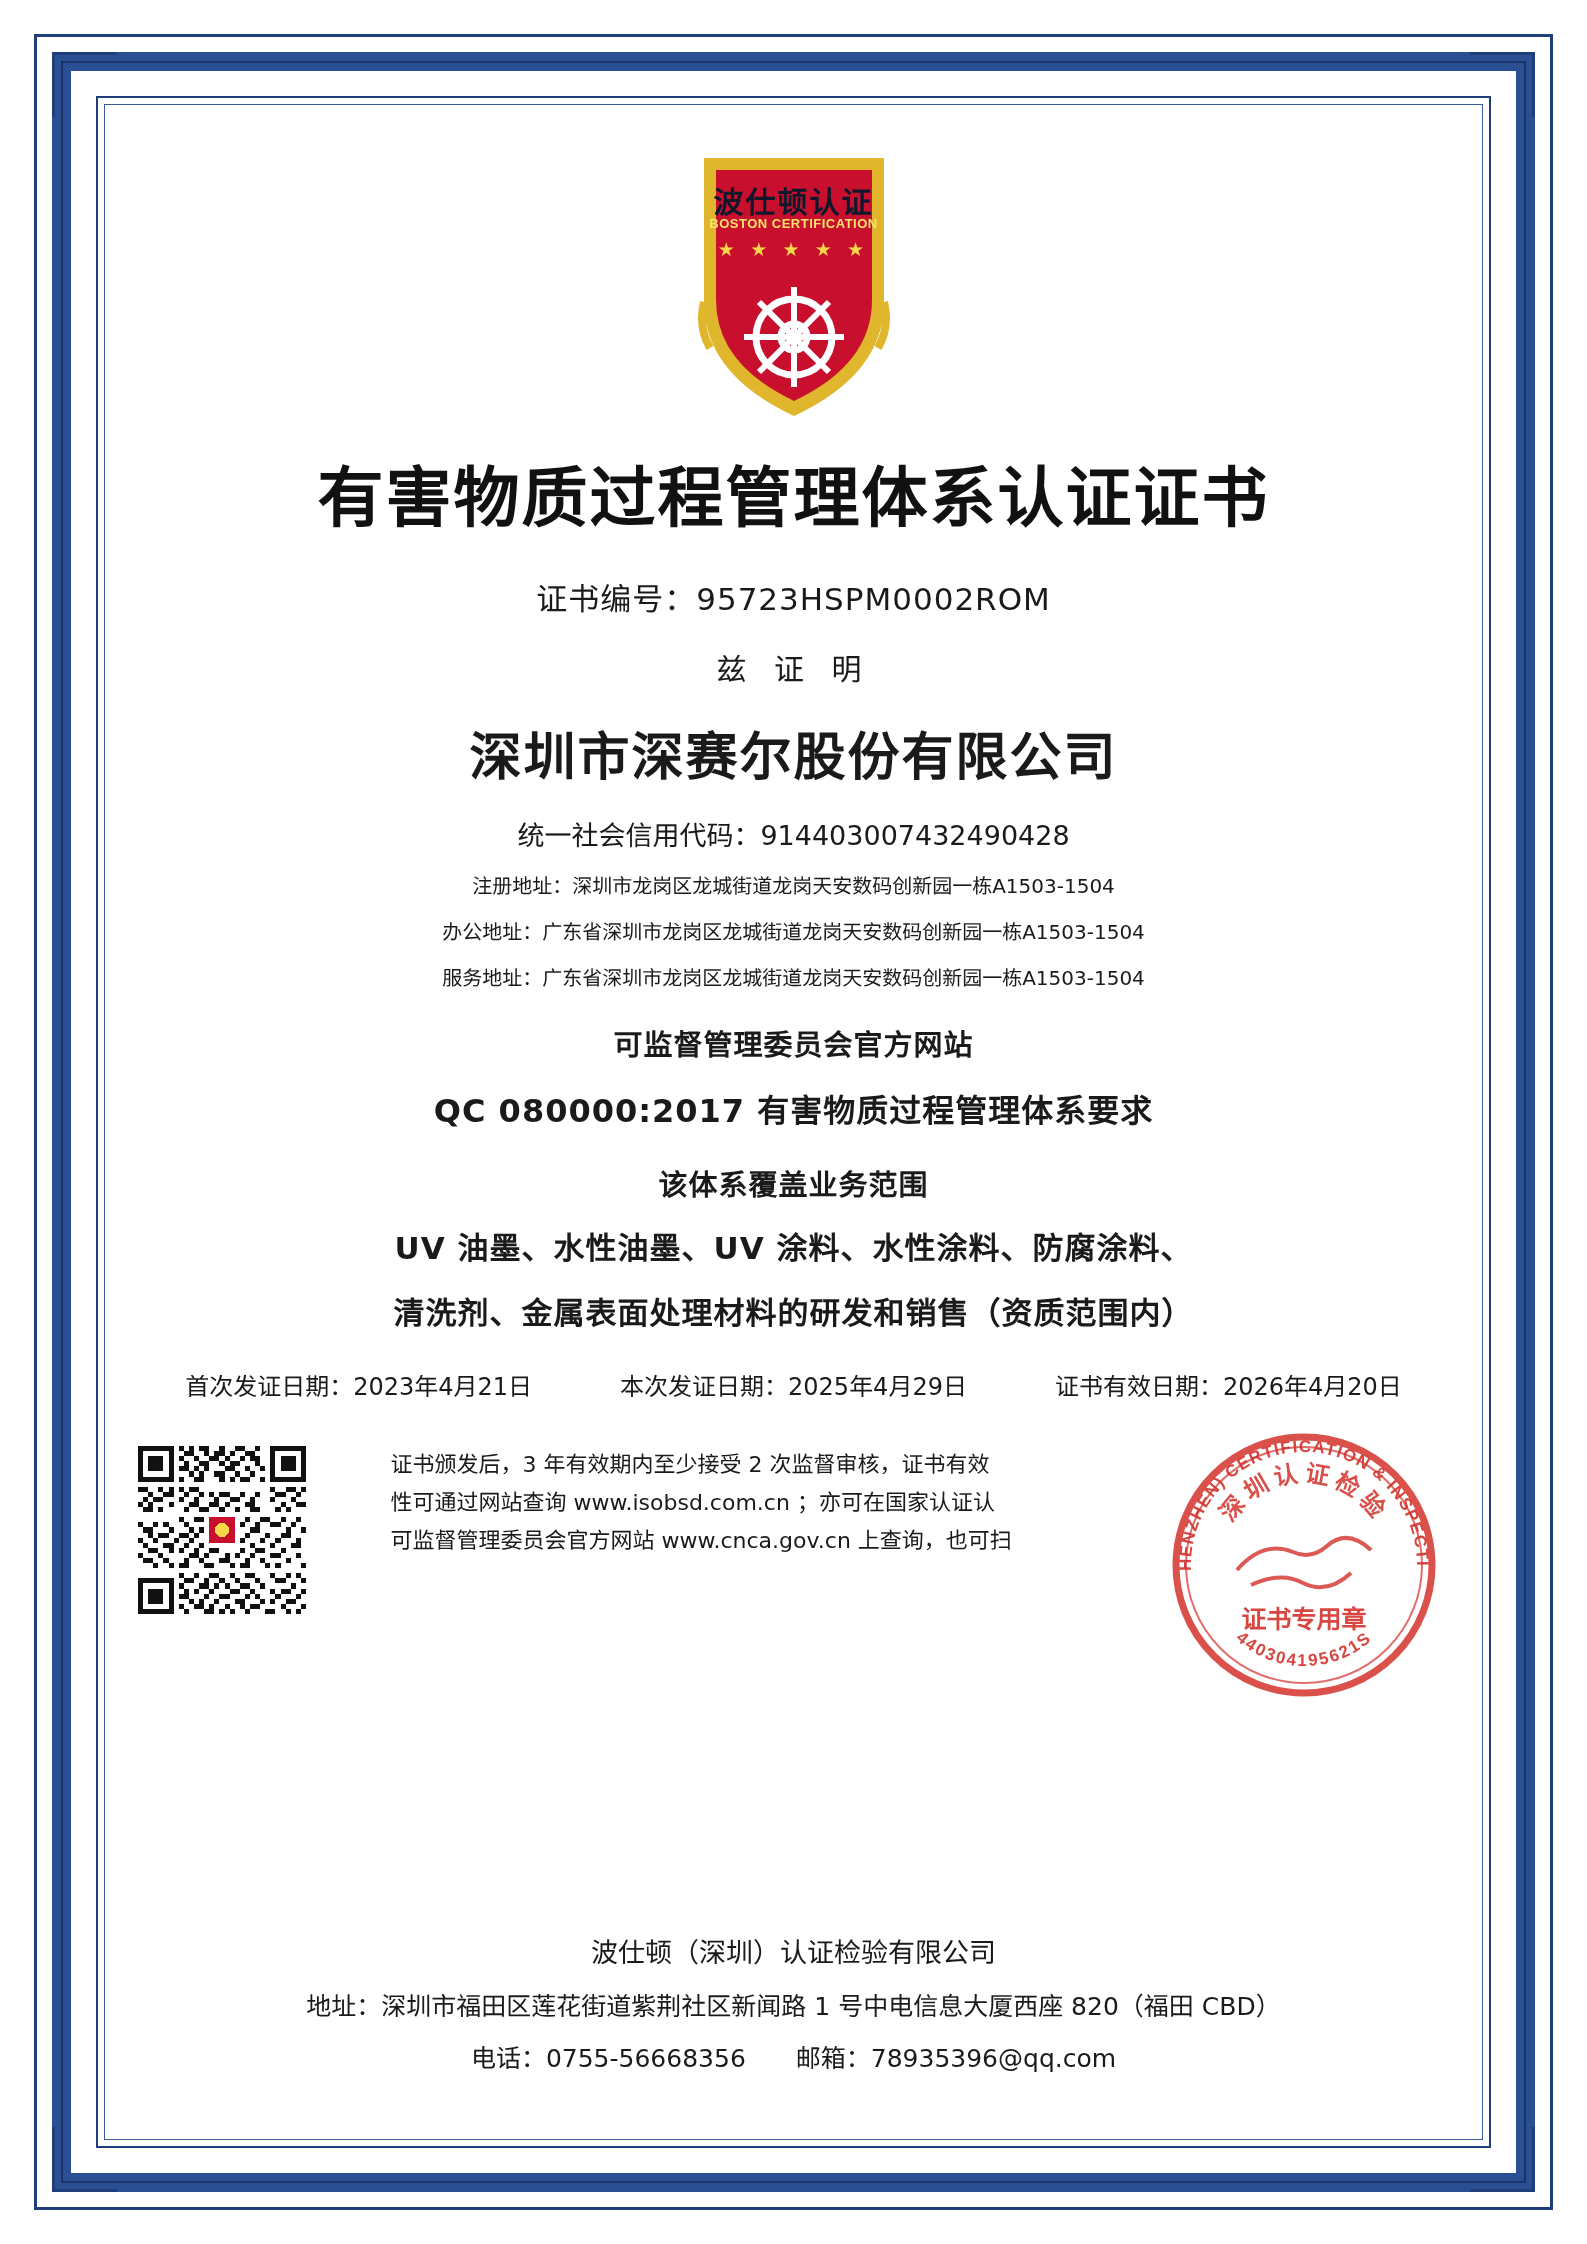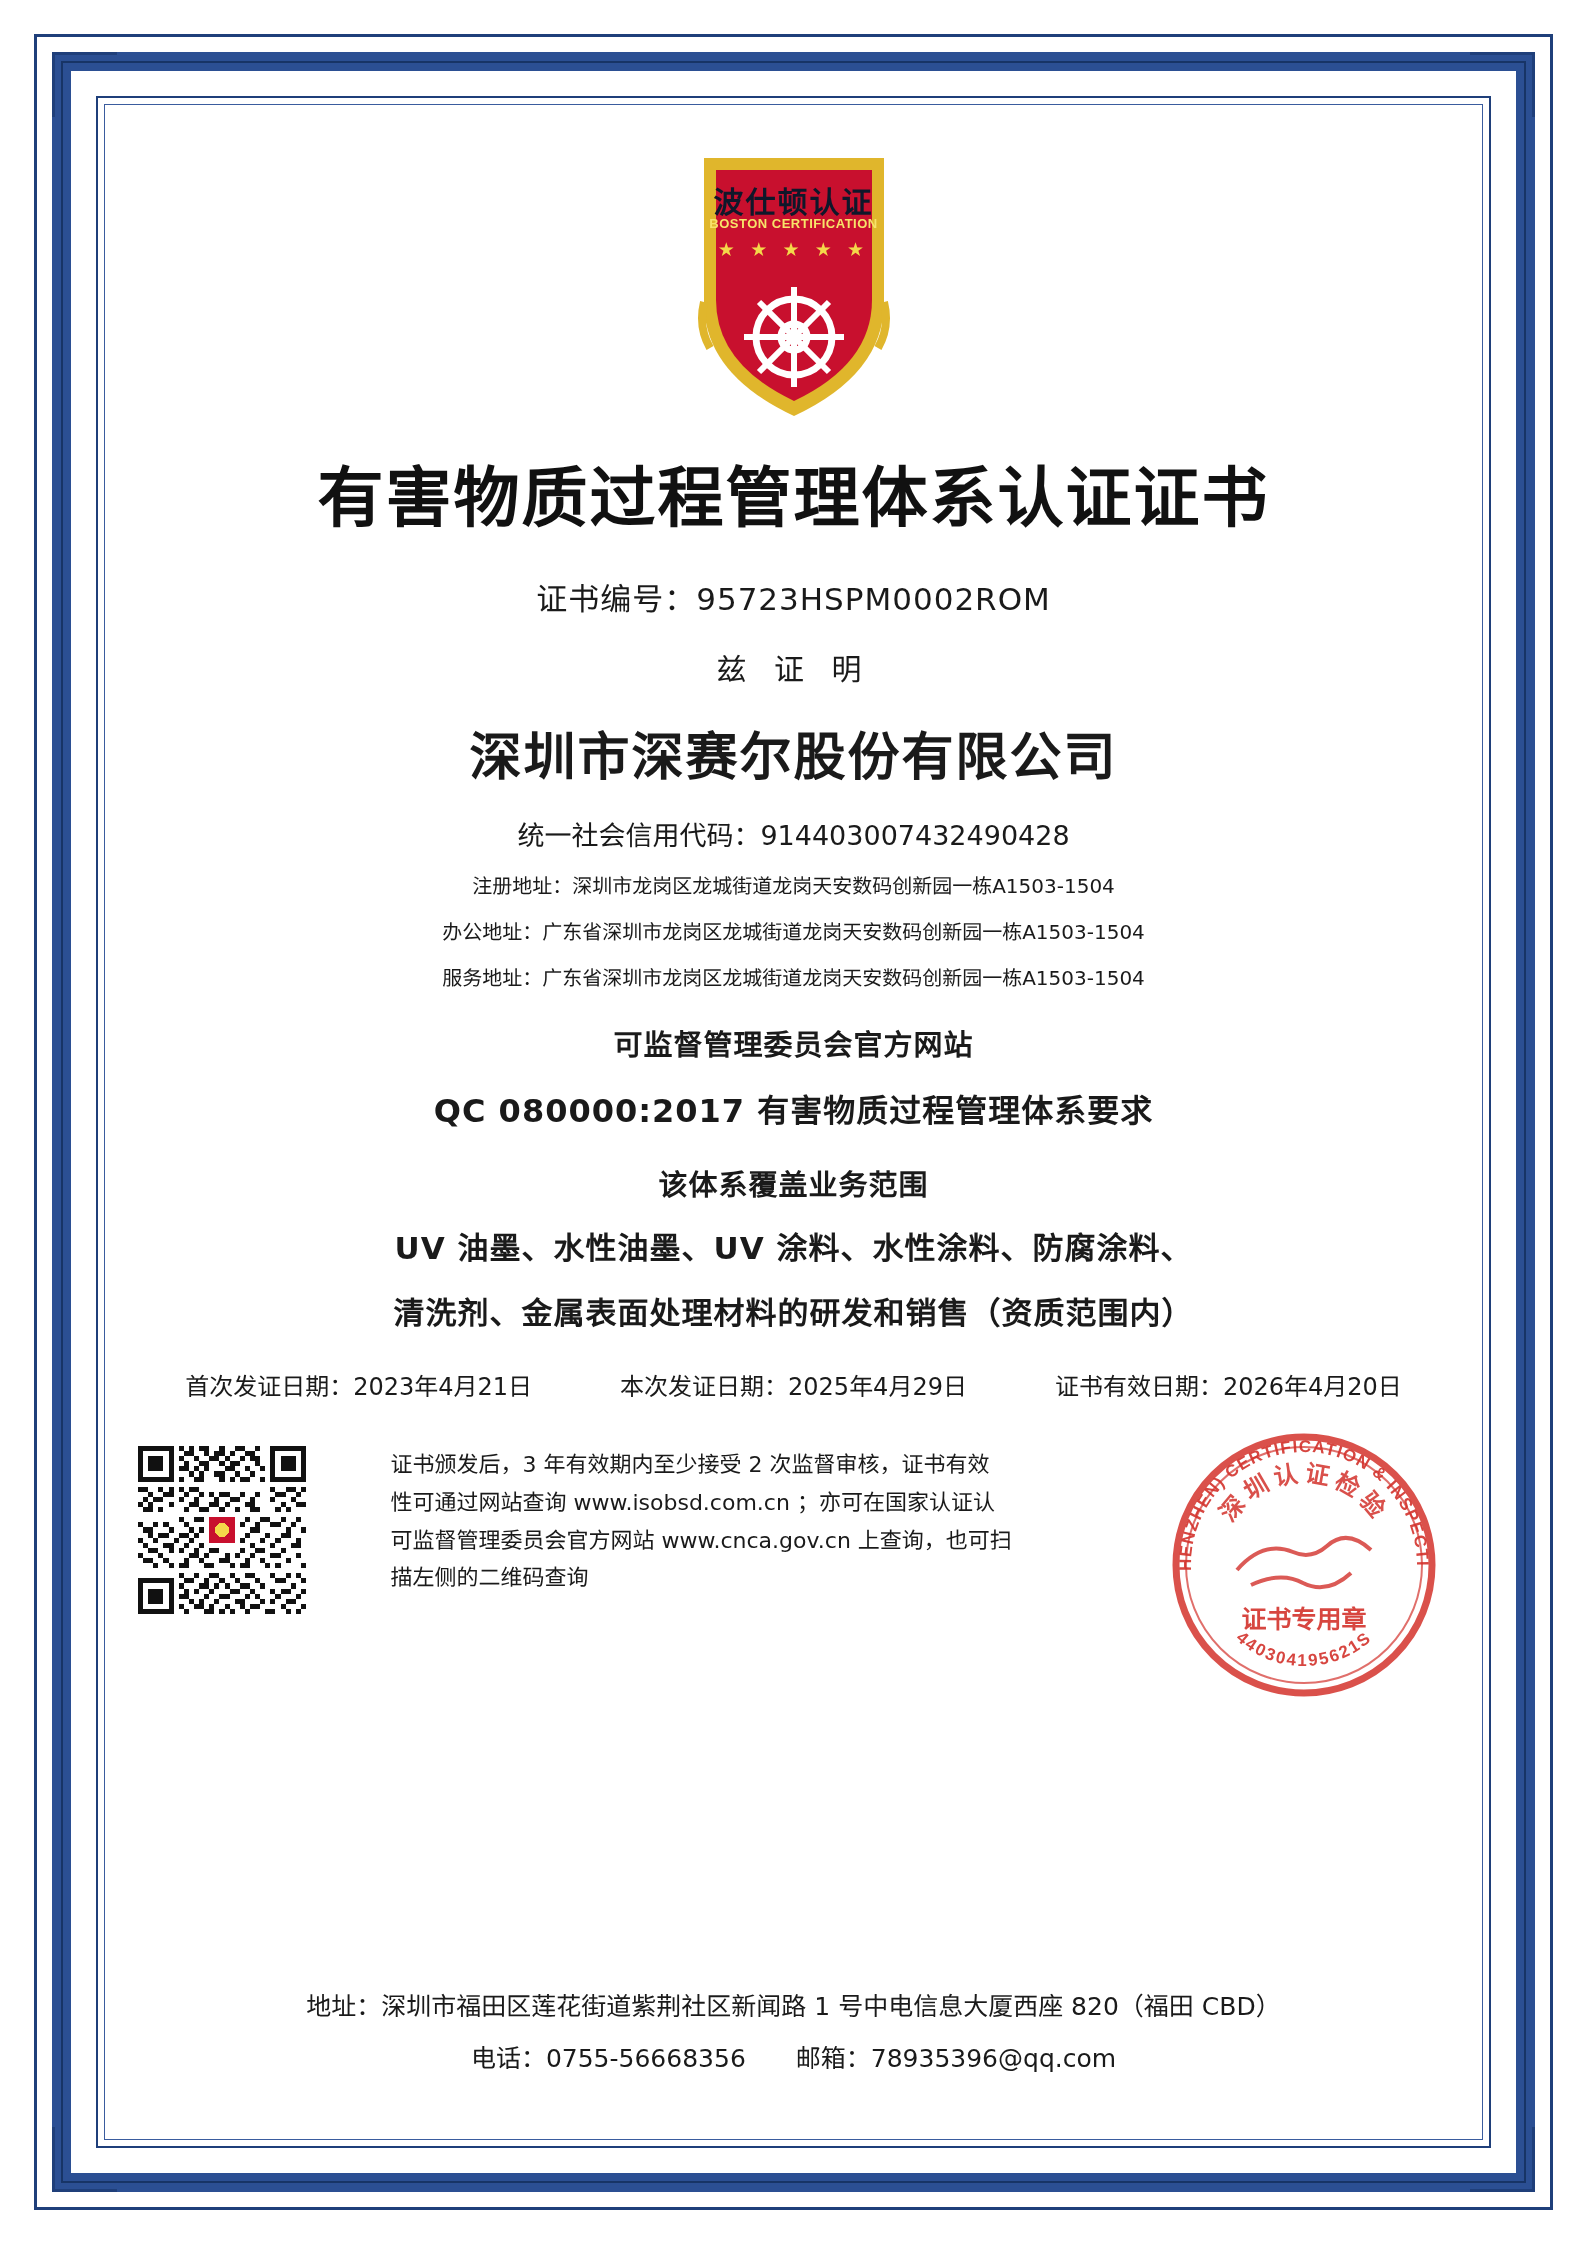--- a/index.html
+++ b/index.html
@@ -577,21 +577,20 @@
             <rect x="14" y="14" width="5" height="5" fill="#c8102e"></rect>
             <circle cx="16.5" cy="16.5" r="1.4" fill="#f4d84a"></circle>
           </g>
         </svg>
       </div>
 
       <div class="notes">
         <div>证书颁发后，3 年有效期内至少接受 2 次监督审核，证书有效</div>
         <div>性可通过网站查询 www.isobsd.com.cn ；亦可在国家认证认</div>
         <div>可监督管理委员会官方网站 www.cnca.gov.cn 上查询，也可扫</div>
-        <div>描左侧的二维码查询</div>
       </div>
 
       <div class="seal">
         <svg viewBox="0 0 290 290" width="290" height="290">
           <defs>
             <path id="sealArcOuter" d="M 32,145 A 113,113 0 1 1 258,145"></path>
             <path id="sealArcBottom" d="M 44,145 A 101,101 0 1 0 246,145"></path>
             <path id="sealArcInner" d="M 62,145 A 83,83 0 1 1 228,145"></path>
           </defs>
           <circle cx="145" cy="145" r="128" fill="none" stroke="#d3322c" stroke-width="7" opacity="0.85"></circle>
@@ -608,18 +607,19 @@
           </text>
           <g opacity="0.8" stroke="#d3322c" stroke-width="4" fill="none">
             <path d="M78 150 q26 -30 56 -18 q18 8 34 -6 q20 -18 44 4"></path>
             <path d="M92 165 q30 -14 52 -2 q24 12 48 -10"></path>
           </g>
         </svg>
       </div>
     </div>
 
     <div class="footer">
+      <div class="f1">波仕顿（深圳）认证检验有限公司</div>
       <div class="f2">地址：深圳市福田区莲花街道紫荆社区新闻路 1 号中电信息大厦西座 820（福田 CBD）</div>
       <div class="f3">电话：0755-56668356　　邮箱：78935396@qq.com</div>
     </div>
 
   </div>
 </div>
 
 </body></html>

